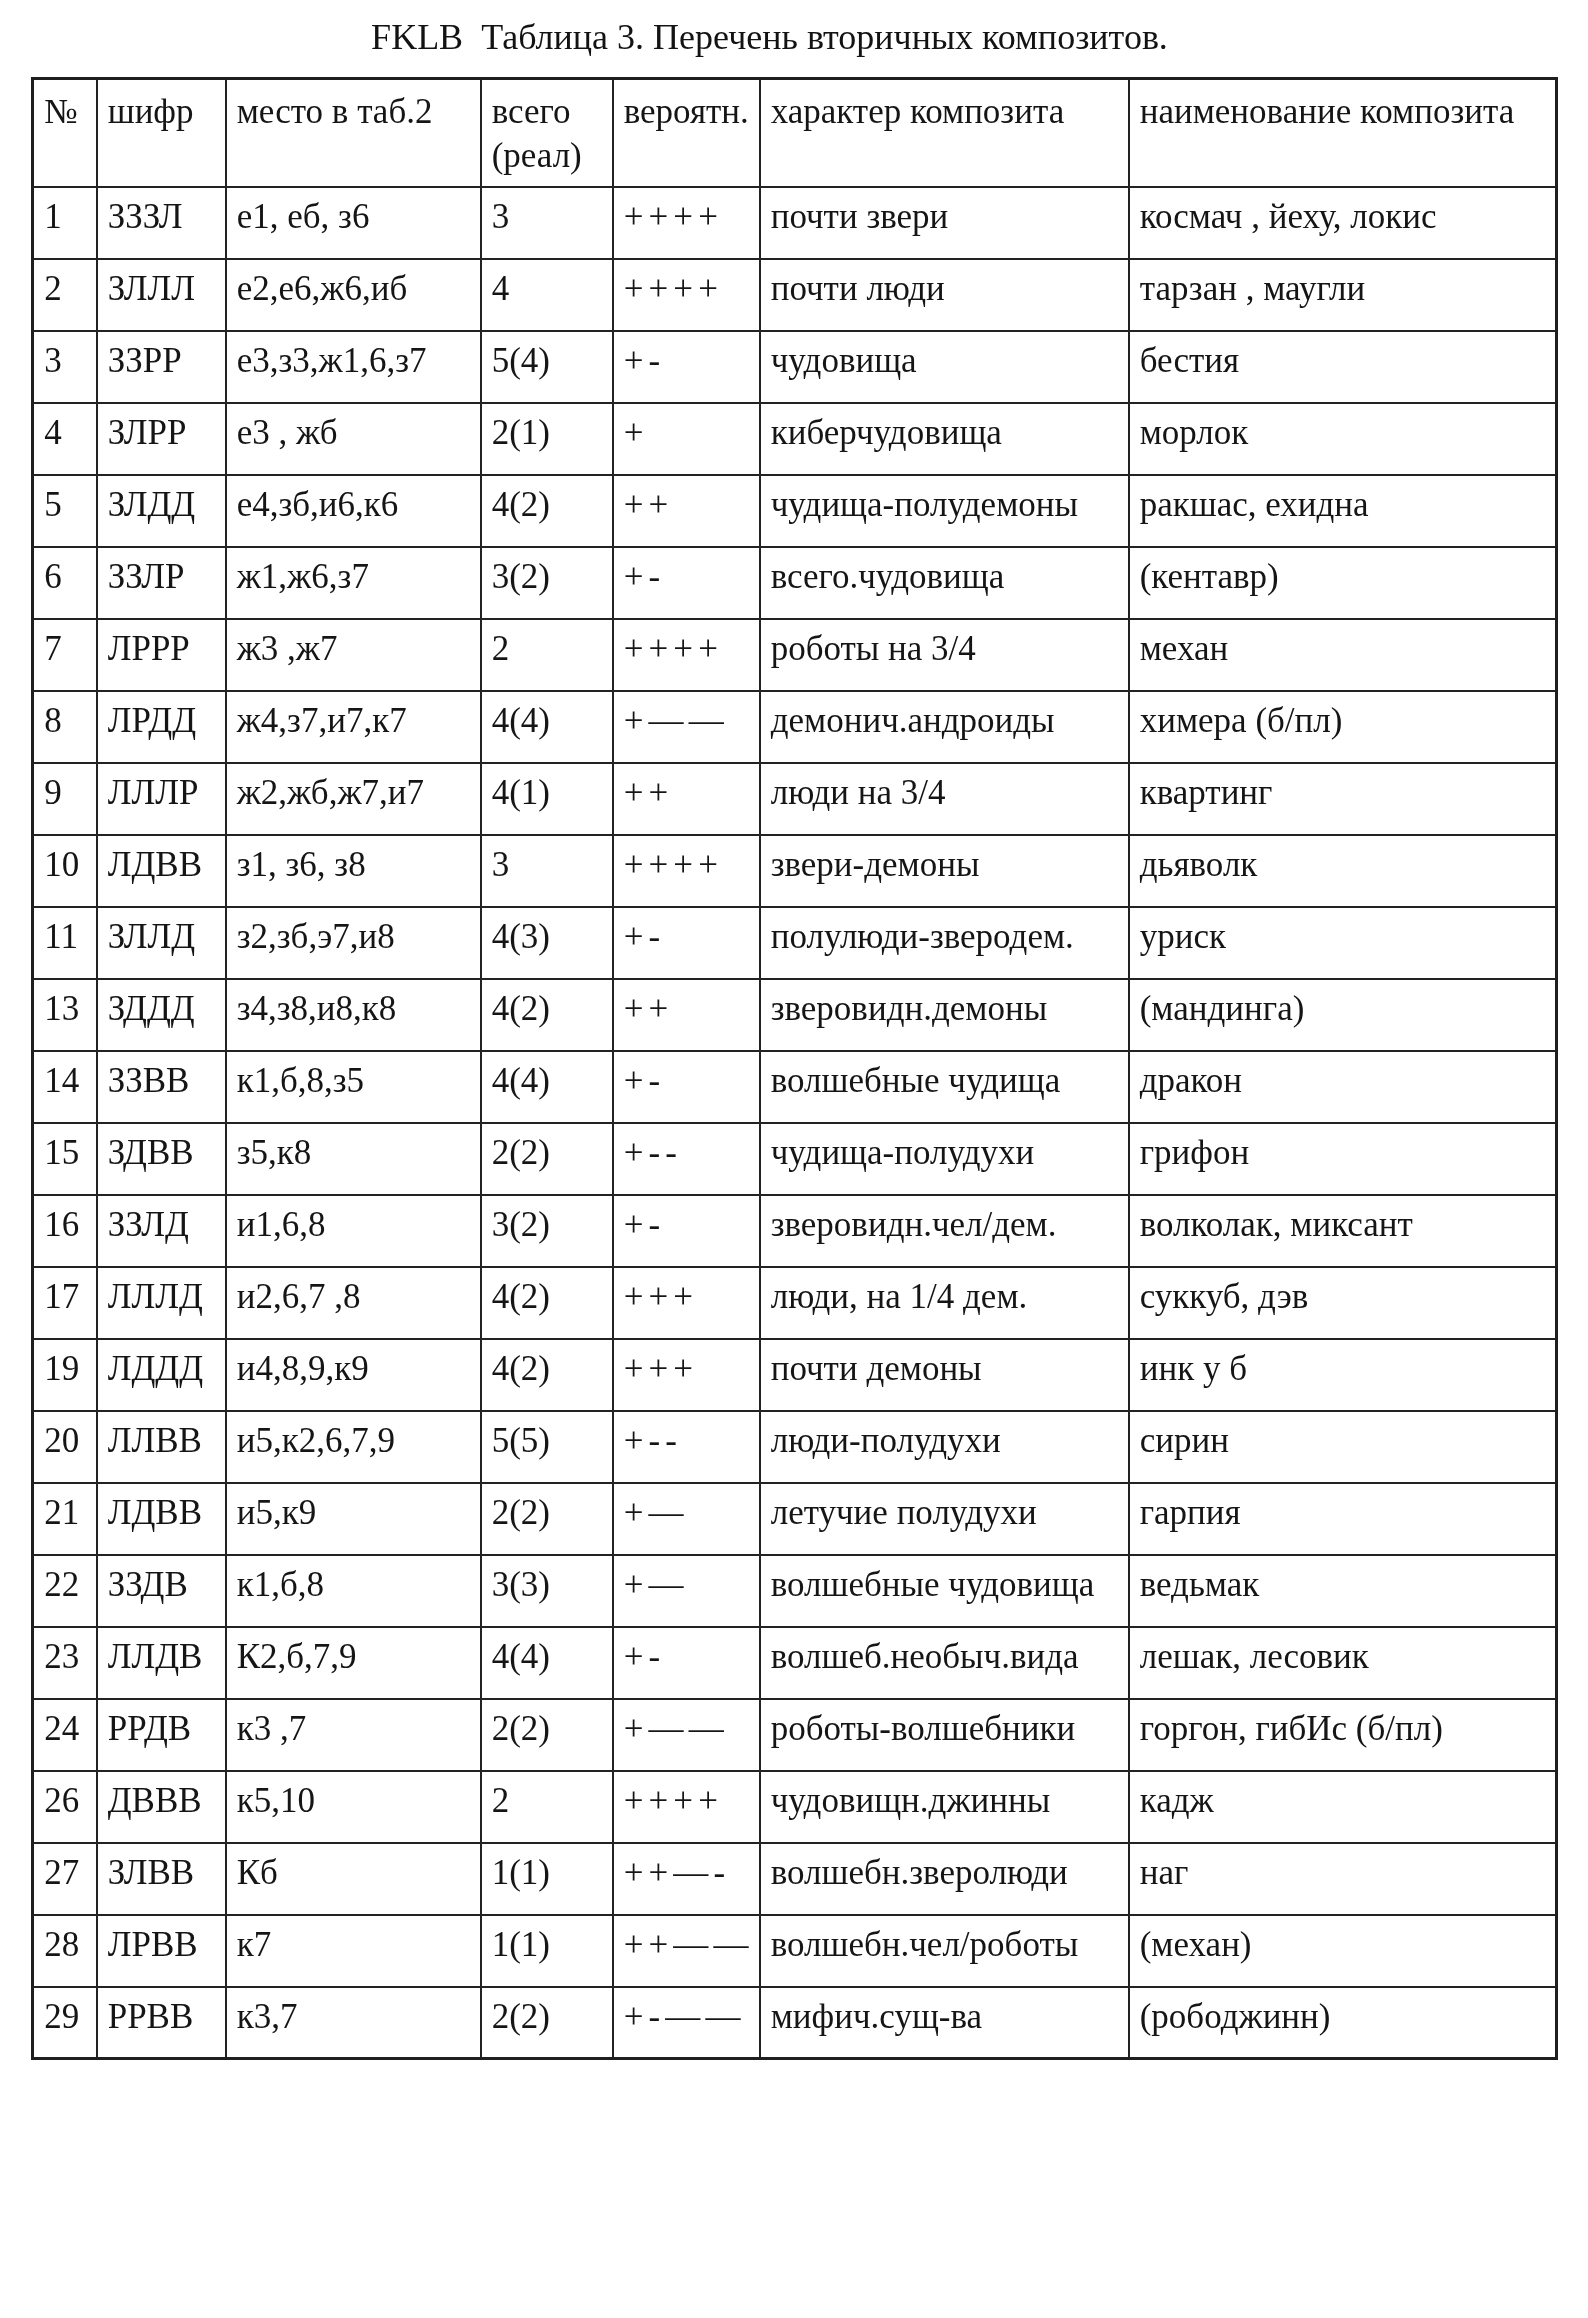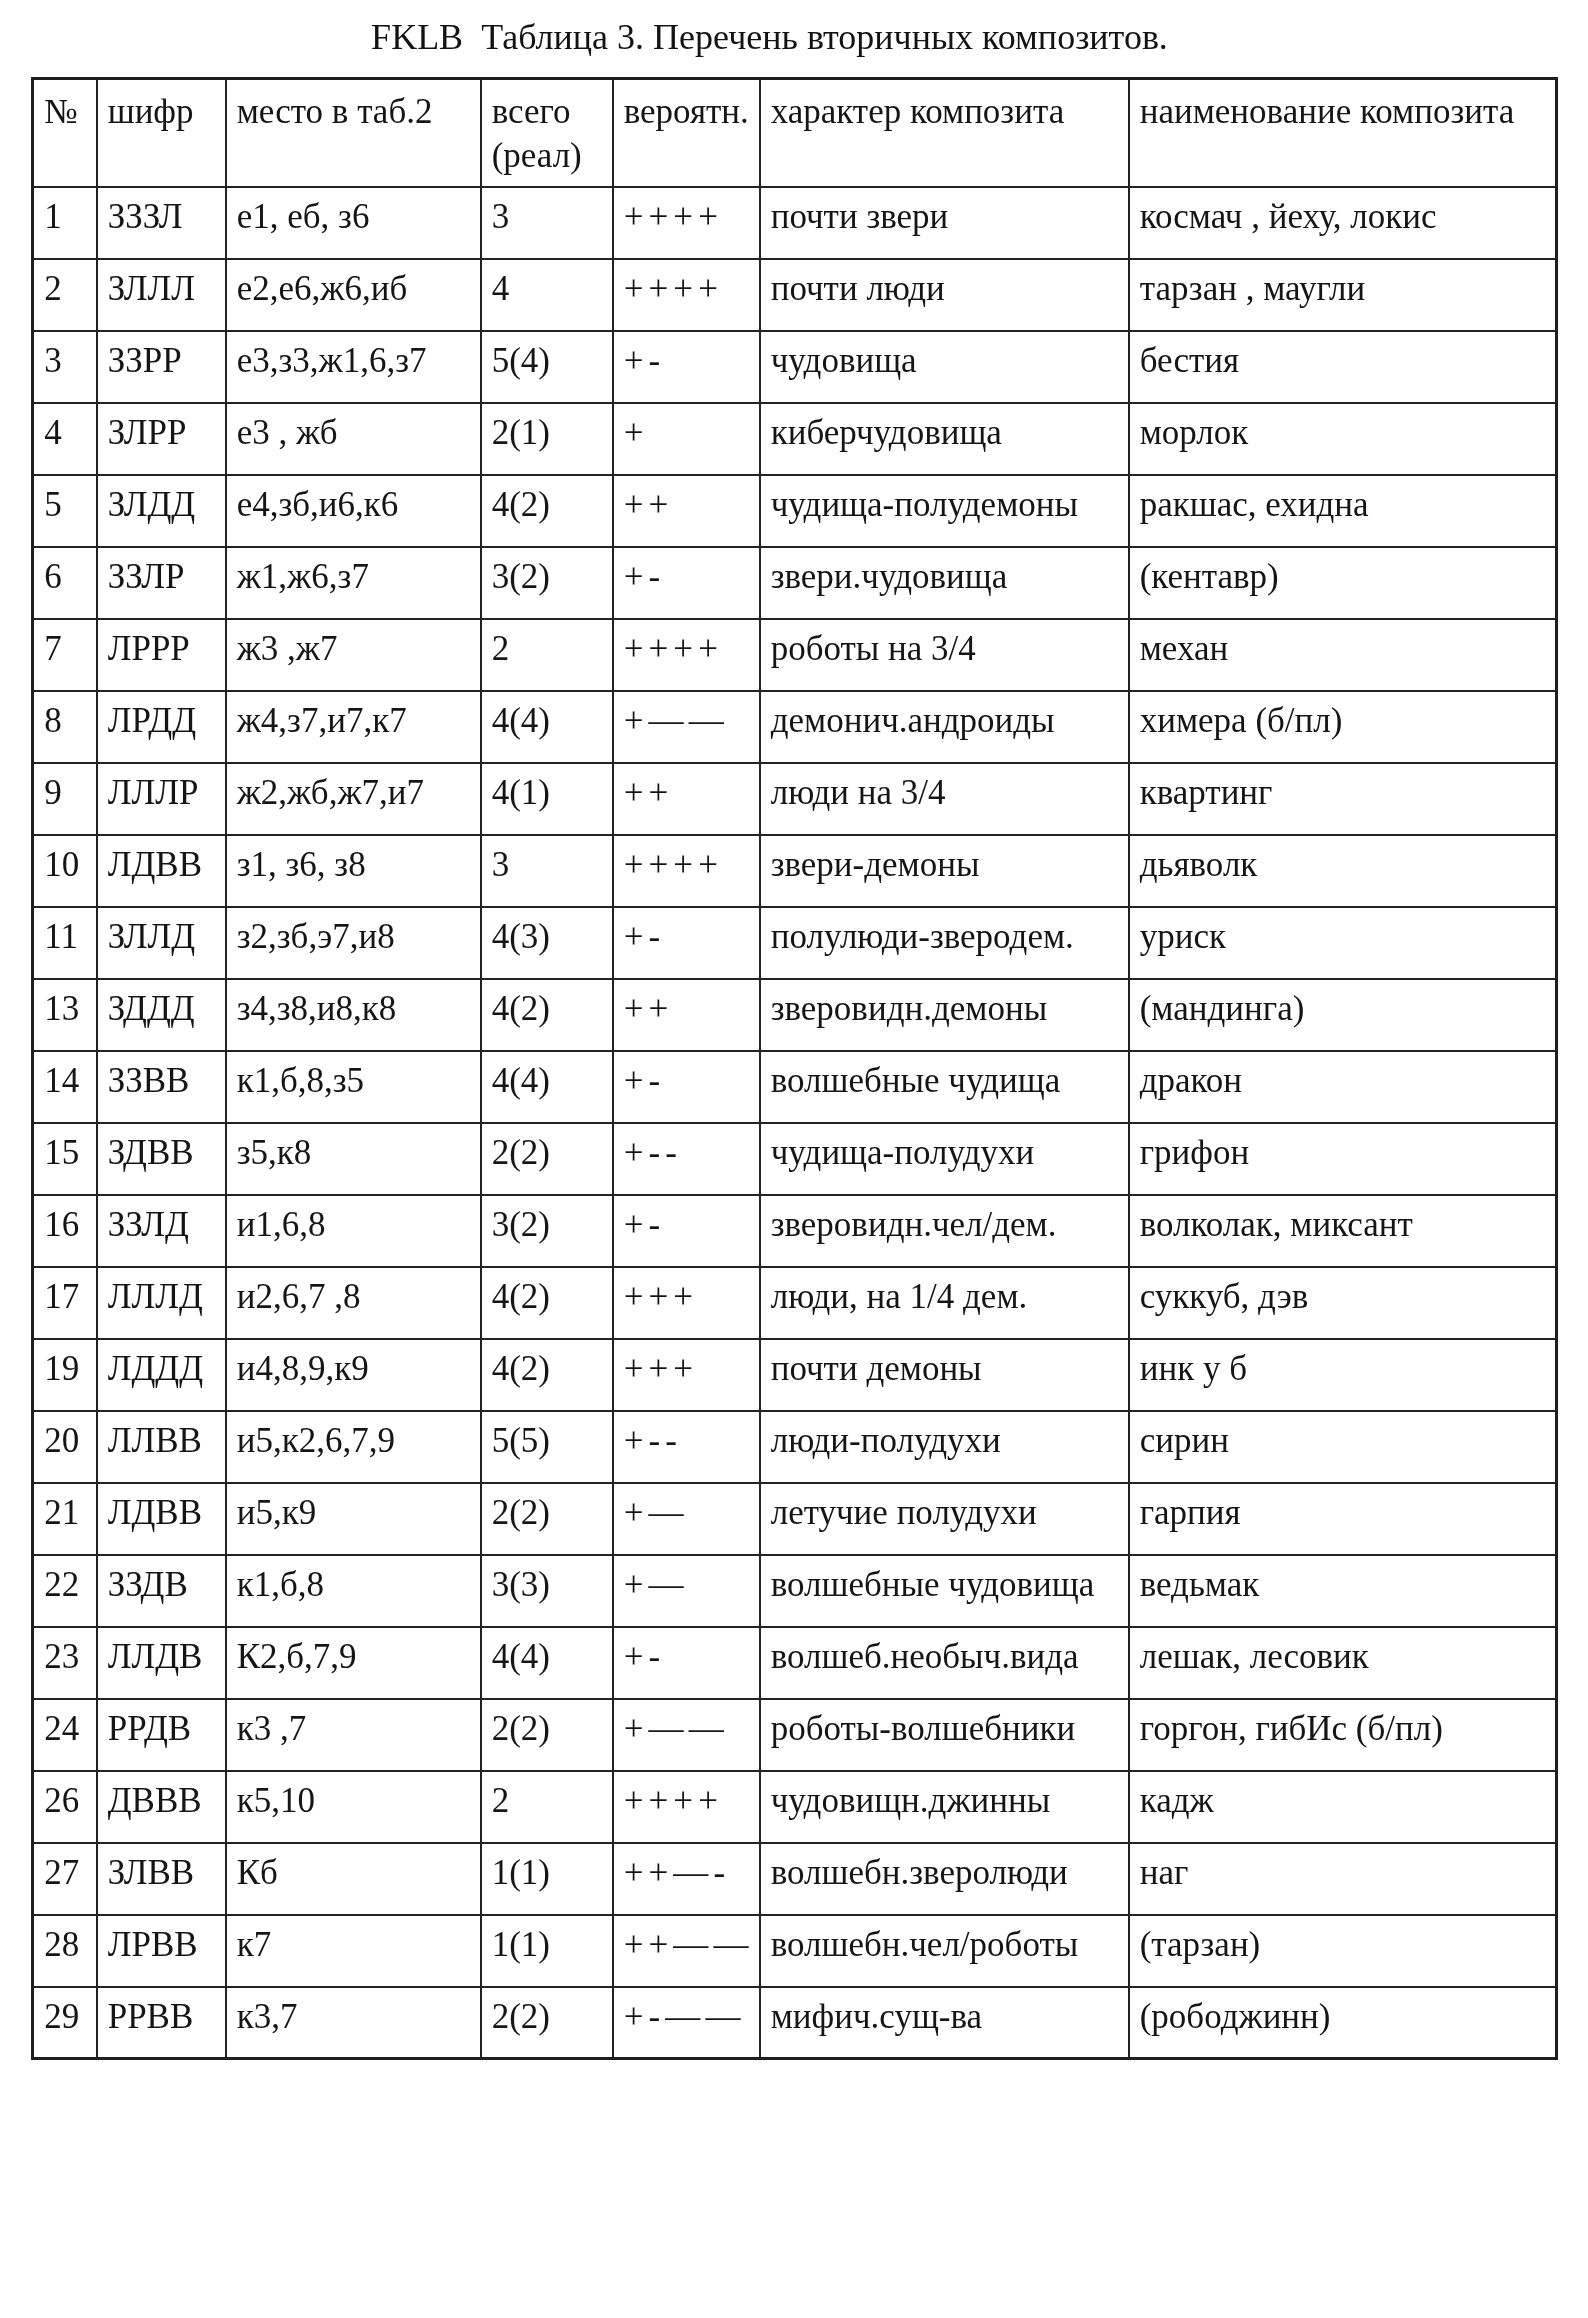--- a/index.html
+++ b/index.html
@@ -128,21 +128,21 @@
       <td class="col-prob">++</td>
       <td class="col-character">чудища-полудемоны</td>
       <td class="col-name">ракшас, ехидна</td>
     </tr>
         <tr>
       <td class="col-num">6</td>
       <td class="col-code">ЗЗЛР</td>
       <td class="col-place">ж1,ж6,з7</td>
       <td class="col-total">3(2)</td>
       <td class="col-prob">+-</td>
-      <td class="col-character">звери.чудовища</td>
+      <td class="col-character">всего.чудовища</td>
       <td class="col-name">(кентавр)</td>
     </tr>
         <tr>
       <td class="col-num">7</td>
       <td class="col-code">ЛРРР</td>
       <td class="col-place">ж3 ,ж7</td>
       <td class="col-total">2</td>
       <td class="col-prob">++++</td>
       <td class="col-character">роботы на 3/4</td>
       <td class="col-name">механ</td>
@@ -300,21 +300,21 @@
       <td class="col-character">волшебн.зверолюди</td>
       <td class="col-name">наг</td>
     </tr>
         <tr>
       <td class="col-num">28</td>
       <td class="col-code">ЛРВВ</td>
       <td class="col-place">к7</td>
       <td class="col-total">1(1)</td>
       <td class="col-prob">++——</td>
       <td class="col-character">волшебн.чел/роботы</td>
-      <td class="col-name">(тарзан)</td>
+      <td class="col-name">(механ)</td>
     </tr>
         <tr>
       <td class="col-num">29</td>
       <td class="col-code">РРВВ</td>
       <td class="col-place">к3,7</td>
       <td class="col-total">2(2)</td>
       <td class="col-prob">+-——</td>
       <td class="col-character">мифич.сущ-ва</td>
       <td class="col-name">(рободжинн)</td>
     </tr>

